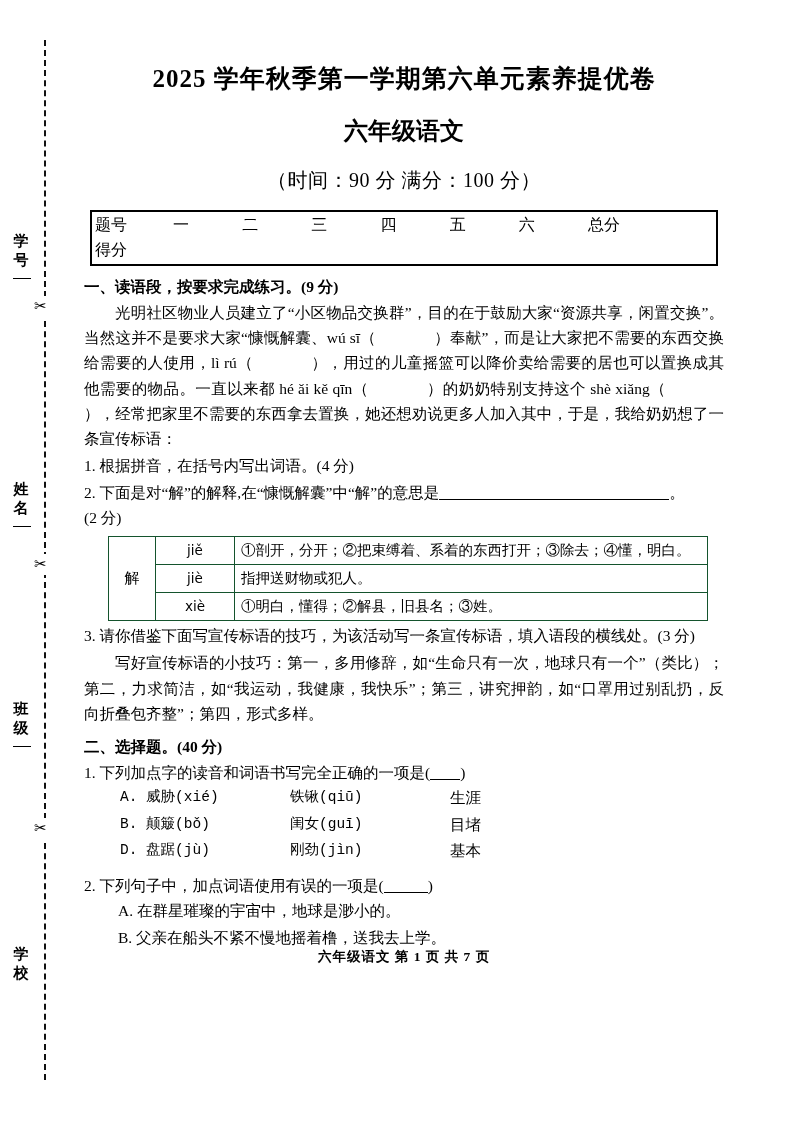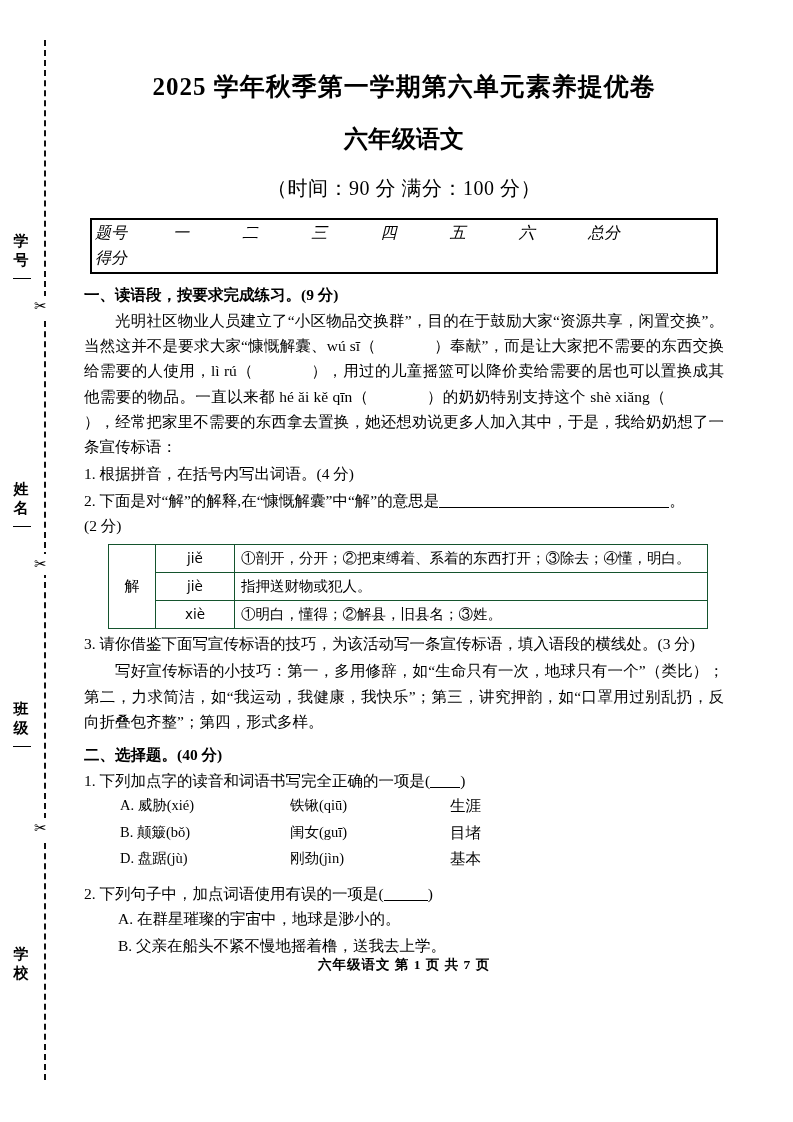--- a/index.html
+++ b/index.html
@@ -62,21 +62,21 @@
     display: block;
     width: 18px;
     margin: 8px auto;
     border-top: 1px solid #000;
   }
 
   
   .page {
     position: absolute;
     left: 84px;
-    top: 8px;
+    top: 0;
     width: 640px;
     height: 988px;
   }
   .title {
     text-align: center;
     font-size: 25px;
     font-weight: bold;
     letter-spacing: 1px;
     margin-top: 62px;
     font-family: "Liberation Serif", "DejaVu Serif", serif;
@@ -90,21 +90,20 @@
   .meta {
     text-align: center;
     font-size: 20px;
     margin-top: 20px;
     letter-spacing: 0.5px;
   }
   .score-wrap {
     border: 2px solid #000;
     width: 624px;
     margin: 16px auto 4px auto;
-    font-style: italic;
   }
   .score-wrap table { width: 100%; margin: 0; }
   .score-wrap table td:first-child { width: 74px; }
 
   
   .sec-head {
     font-size: 15.5px;
     font-weight: bold;
     margin-top: 9px;
     line-height: 1.5;
@@ -178,21 +177,21 @@
   .footer {
     position: absolute;
     left: 0;
     bottom: 22px;
     width: 640px;
     text-align: center;
     font-size: 13.5px;
     font-weight: bold;
     letter-spacing: 1px;
   }
-  .mono { font-family: Liberation Serif, serif; font-size: 14.5px; }
+  .mono { font-family: Liberation Mono, monospace; font-size: 14.5px; }
 </style>
 </head>
 <body>
 
 <div class="left-margin">
   <div class="dash-line"></div>
 
   <div class="scissor s1">✂</div>
   <div class="scissor s2">✂</div>
   <div class="scissor s3">✂</div>

